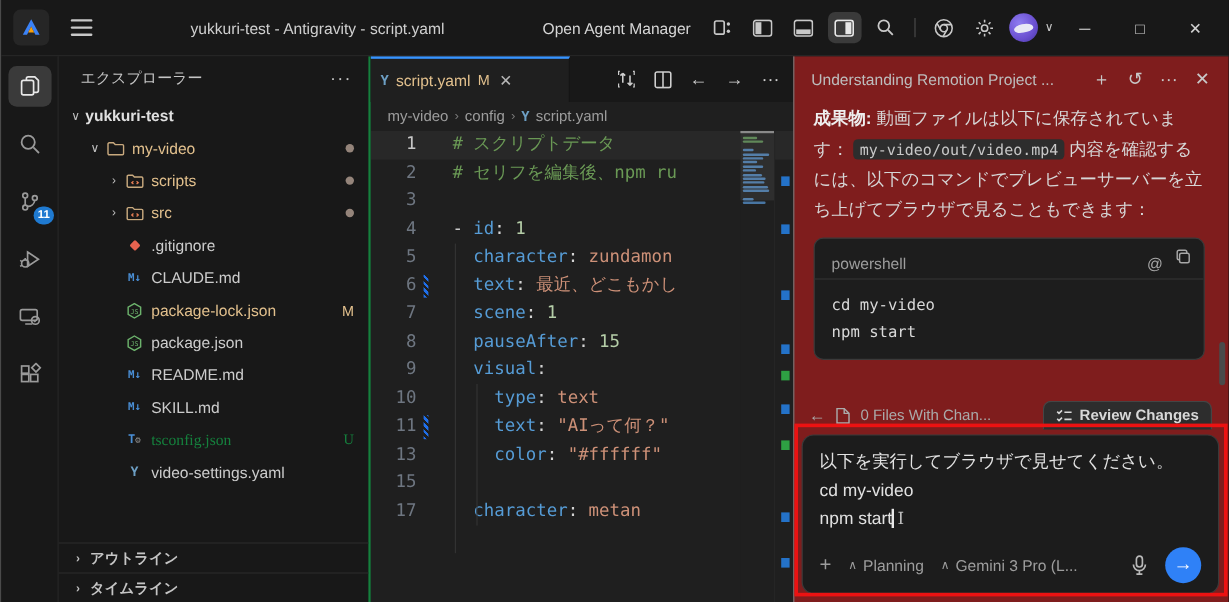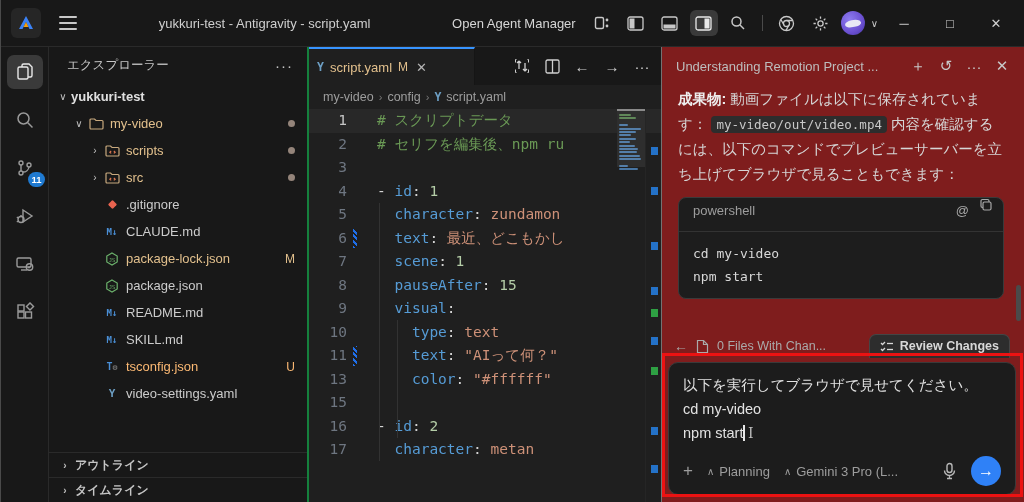--- a/index.html
+++ b/index.html
@@ -49,21 +49,21 @@
   .sb-header { height:36px; display:flex; align-items:center; justify-content:space-between;
                padding:0 14px 0 18px; }
   .sb-title { font-size:12.5px; color:#c5c5c5; }
   .sb-more { color:#c5c5c5; font-size:15px; letter-spacing:1px; cursor:pointer; }
   .tree { flex:1; overflow:hidden; font-size:13px; }
   .tree-row { height:27px; display:flex; align-items:center; padding-right:12px; cursor:pointer; white-space:nowrap; }
   .chev { width:16px; text-align:center; font-size:10px; color:#c0c0c0; flex:none; }
   .ticon { width:18px; flex:none; display:flex; align-items:center; justify-content:center; margin-right:5px; }
   .tname { overflow:hidden; text-overflow:ellipsis; }
   .root-name { font-weight:bold; color:#e0e0e0; }
-  .mod { color:#e2c08d; } .untracked { color:#fdba74; } .plain { color:#cccccc; }
+  .mod { color:#e2c08d; } .untracked { color:#15803d;font-family:Liberation Serif, serif; } .plain { color:#cccccc; }
   .t-badge { margin-left:auto; font-size:12px; }
   .t-dot { margin-left:auto; width:7px; height:7px; border-radius:50%; background:#94847a; }
   .sb-section { height:25px; border-top:1px solid #2a2a2a; display:flex; align-items:center;
                 padding-left:8px; font-size:12px; font-weight:bold; color:#c5c5c5; cursor:pointer; }
   .sb-section .chev { margin-right:2px; }
 
   
   .editor { width:352px; background:#1f1f1f; display:flex; flex-direction:column; position:relative; }
   .tabbar { height:38px; background:#181818; display:flex; align-items:stretch; }
   .tab { width:166px; background:#1f1f1f; border-top:2px solid #3794ff; border-right:1px solid #151515;
@@ -101,21 +101,21 @@
            flex-direction:column; position:relative; }
   .pn-header { height:38px; display:flex; align-items:center; padding:0 10px 0 14px; }
   .pn-title { font-size:13px; color:#bdbdbd; flex:1; white-space:nowrap; overflow:hidden; }
   .pn-icons { display:flex; gap:4px; }
   .pn-ic { width:24px; height:24px; display:flex; align-items:center; justify-content:center;
            color:#c8c8c8; font-size:15px; border-radius:5px; cursor:pointer; }
   .pn-body { padding:2px 20px 0 16px; font-size:14.5px; line-height:25px; color:#d6d6d6; height:247px; overflow:hidden; }
   .inline-code { font-family:"DejaVu Sans Mono","Liberation Mono",monospace; font-size:12.5px;
                  background:#2d2d2d; color:#c8c8c8; padding:1px 5px; border-radius:4px; }
   .codeblock { margin-top:10px; border:1px solid #3a3a3a; border-radius:8px; overflow:hidden; background:#1d1d1d; }
-  .cb-head { height:34px; display:flex; align-items:flex-start; padding:0 10px 0 14px;
+  .cb-head { height:34px; display:flex; align-items:flex-end; padding:0 10px 0 14px;
              border-bottom:1px solid #333; color:#9d9d9d; font-size:13px; }
   .cb-head-icons { margin-left:auto; display:flex; gap:10px; color:#a8a8a8; }
   .cb-body { padding:10px 14px; font-family:"DejaVu Sans Mono","Liberation Mono",monospace;
              font-size:13px; line-height:23px; color:#d8d8d8; }
   .pn-scrollthumb { position:absolute; right:3px; top:238px; width:5px; height:36px;
                     background:#4a4a4a; border-radius:3px; cursor:grab; }
 
   .files-bar { height:26px; display:flex; align-items:flex-end; padding:0 14px 0 12px; gap:8px;
                font-size:12.5px; color:#aaa; }
   .fb-left { display:flex; align-items:center; gap:8px; padding-bottom:4px; }
@@ -425,21 +425,20 @@
             <div class="code-line"><div class="gutter">4</div><div class="ltext"><span class="tok-punct">- </span><span class="tok-key">id</span><span class="tok-punct">: </span><span class="tok-num">1</span></div></div>
             <div class="code-line"><div class="gutter">5</div><div class="ltext"><span class="tok-punct">  </span><span class="tok-key">character</span><span class="tok-punct">: </span><span class="tok-str">zundamon</span></div></div>
             <div class="code-line"><div class="gutter">6<span class="mod-stripe"></span></div><div class="ltext"><span class="tok-punct">  </span><span class="tok-key">text</span><span class="tok-punct">: </span><span class="tok-str">最近、どこもかし</span></div></div>
             <div class="code-line"><div class="gutter">7</div><div class="ltext"><span class="tok-punct">  </span><span class="tok-key">scene</span><span class="tok-punct">: </span><span class="tok-num">1</span></div></div>
             <div class="code-line"><div class="gutter">8</div><div class="ltext"><span class="tok-punct">  </span><span class="tok-key">pauseAfter</span><span class="tok-punct">: </span><span class="tok-num">15</span></div></div>
             <div class="code-line"><div class="gutter">9</div><div class="ltext"><span class="tok-punct">  </span><span class="tok-key">visual</span><span class="tok-punct">:</span></div></div>
             <div class="code-line"><div class="gutter">10</div><div class="ltext"><span class="tok-punct">    </span><span class="tok-key">type</span><span class="tok-punct">: </span><span class="tok-str">text</span></div></div>
             <div class="code-line"><div class="gutter">11<span class="mod-stripe"></span></div><div class="ltext"><span class="tok-punct">    </span><span class="tok-key">text</span><span class="tok-punct">: </span><span class="tok-str">"AIって何？"</span></div></div>
             <div class="code-line"><div class="gutter">13</div><div class="ltext"><span class="tok-punct">    </span><span class="tok-key">color</span><span class="tok-punct">: </span><span class="tok-str">"#ffffff"</span></div></div>
             <div class="code-line"><div class="gutter">15</div><div class="ltext"></div></div>
-            <div class="code-line"><div class="gutter">16</div><div class="ltext"><span class="tok-punct">- </span><span class="tok-key">id</span><span class="tok-punct">: </span><span class="tok-num">2</span></div></div>
             <div class="code-line"><div class="gutter">17</div><div class="ltext"><span class="tok-punct">  </span><span class="tok-key">character</span><span class="tok-punct">: </span><span class="tok-str">metan</span></div></div>
           </div>
         <div class="indent-guide" style="left:70px; top:94px; height:258px"></div>
         <div class="indent-guide" style="left:88px; top:211px; height:118px"></div>
         <div class="minimap">
           <div id="mm-bars">
               <div style="position: absolute; left: 2px; height: 2px; border-radius: 1px; top: 5px; width: 12px; background: rgb(90, 138, 82); opacity: 0.9;"></div>
               <div style="position: absolute; left: 2px; height: 2px; border-radius: 1px; top: 8.4px; width: 17.4px; background: rgb(90, 138, 82); opacity: 0.9;"></div>
               <div style="position: absolute; left: 2px; height: 2px; border-radius: 1px; top: 15.2px; width: 9.3px; background: rgb(77, 126, 176); opacity: 0.9;"></div>
               <div style="position: absolute; left: 2px; height: 2px; border-radius: 1px; top: 18.6px; width: 21.9px; background: rgb(77, 126, 176); opacity: 0.9;"></div>

